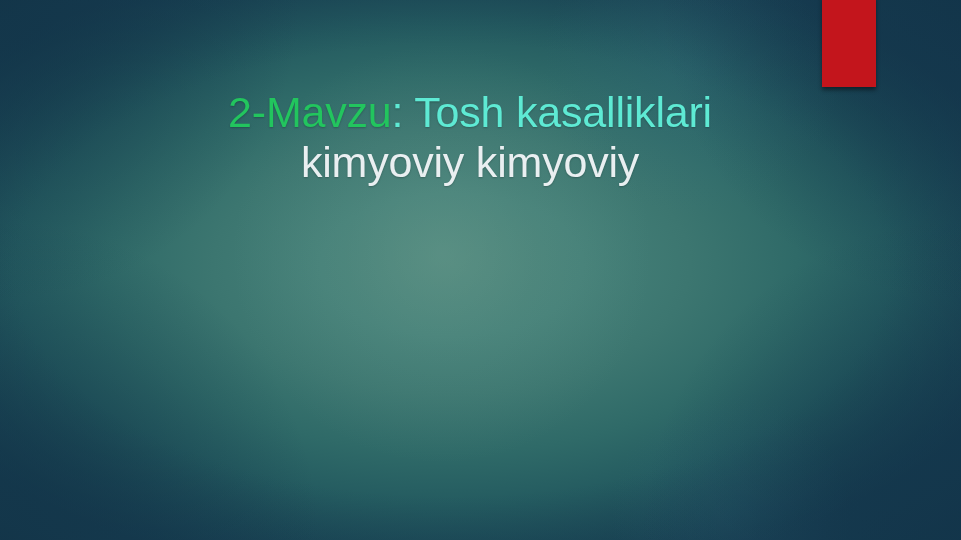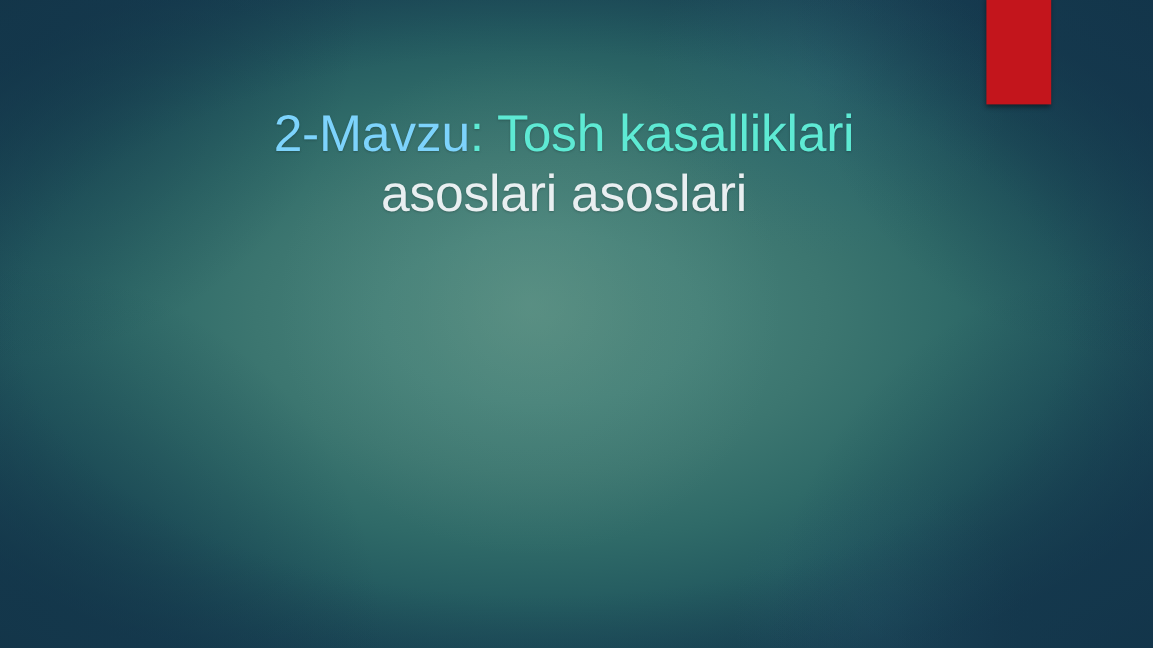--- a/index.html
+++ b/index.html
@@ -82,30 +82,30 @@
     width: 740px;
     text-align: center;
     line-height: 1.16;
     font-size: 43px;
     font-weight: 400;
     letter-spacing: -0.2px;
     color: #e9eff1;
     text-shadow: 0 1px 2px rgba(0,0,0,0.22);
     white-space: pre-wrap;
   }
-  .title-accent { color: #7dd3fc; margin-top: 40px; }
+  .title-accent { color: #22c55e; margin-top: 40px; }
   .title-rest   { color: #5eead4; }
   .title-line2  { display: block; }
 </style>
 </head>
 <body>
 
 <div id="slide">
 
   <div class="bg-base"></div>
   <div class="bg-glow"></div>
   <div class="bg-corners"></div>
 
   <div class="accent-bar"></div>
 
-  <div class="title-block"><span class="title-accent">2-Mavzu</span><span class="title-rest">: Tosh kasalliklari</span><span class="title-line2">asoslari asoslari</span></div>
+  <div class="title-block"><span class="title-accent">2-Mavzu</span><span class="title-rest">: Tosh kasalliklari</span><span class="title-line2">kimyoviy kimyoviy</span></div>
 
 </div>
 
 </body></html>

